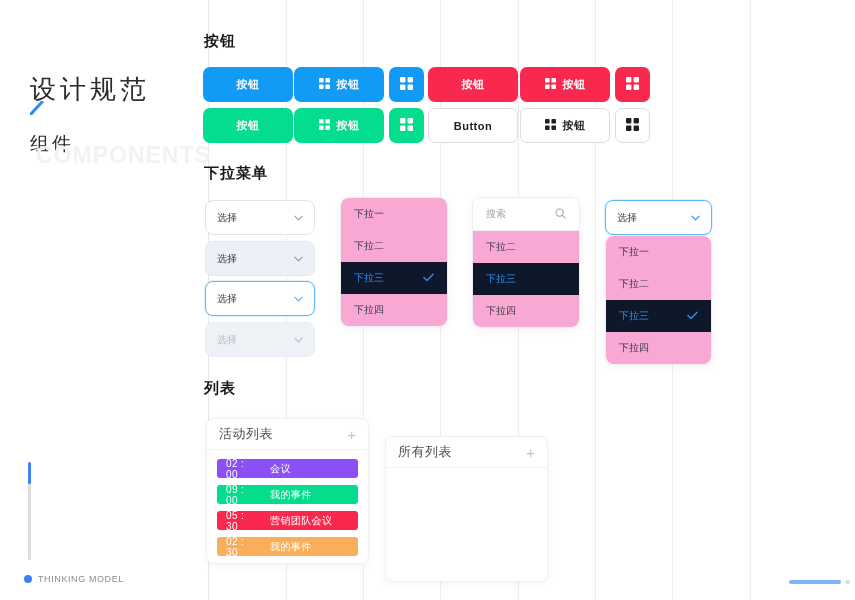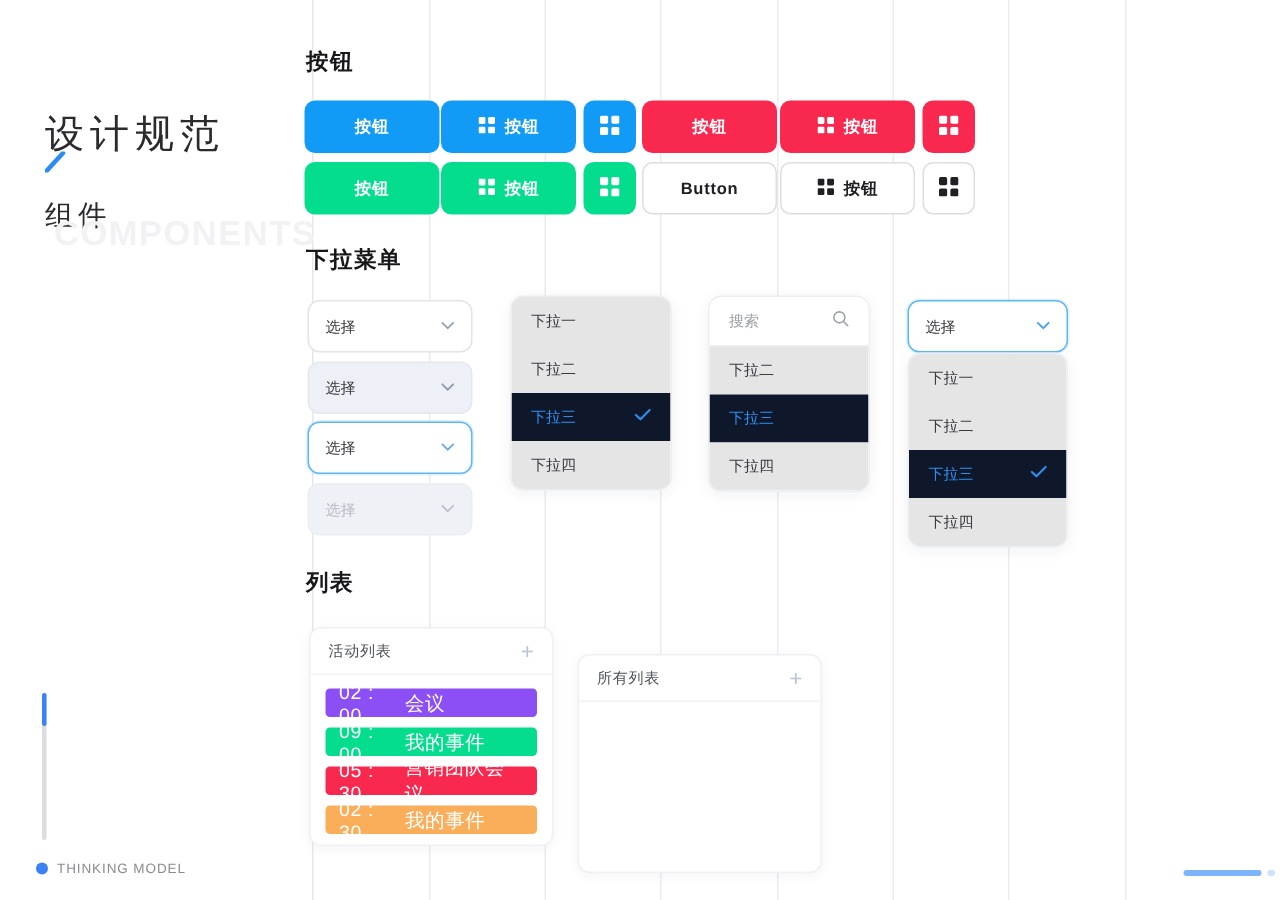--- a/index.html
+++ b/index.html
@@ -155,21 +155,21 @@
     overflow: hidden;
   }
   .opt {
     height: 32px;
     display: flex;
     align-items: center;
     padding: 0 13px;
     font-size: 10px;
     color: #3b3b42;
     cursor: pointer;
-    background: #e5e5e5;
+    background: #f9a8d4;
   }
   .opt.sel {
     background: #0f172a;
     color: #2b90f0;
   }
   .opt .check { margin-left: auto; }
 
   .search-row {
     height: 33px;
     display: flex;
@@ -193,42 +193,42 @@
     overflow: hidden;
   }
   .card-head {
     height: 31px;
     display: flex;
     align-items: center;
     padding: 0 12px;
     border-bottom: 1px solid #f0f2f6;
   }
   .card-head .ttl {
-    font-size: 10px;
+    font-size: 13px;
     color: #4d5059;
     letter-spacing: 0.5px;
   }
   .card-head .plus {
     margin-left: auto;
     color: #b9c4d6;
     font-size: 15px;
     line-height: 1;
     cursor: pointer;
   }
   .card-body { padding: 9px 10px 10px 10px; }
 
   .evt {
     height: 19px;
     border-radius: 3px;
     display: flex;
     align-items: center;
     padding: 0 9px;
     margin-bottom: 7px;
     color: #fff;
-    font-size: 13px;
+    font-size: 10px;
     letter-spacing: 0.4px;
   }
   .evt:last-child { margin-bottom: 0; }
   .evt .time { width: 30px; }
   .evt .nm   { margin-left: 14px; }
 
   .todo {
     display: flex;
     align-items: center;
     height: 36px;

